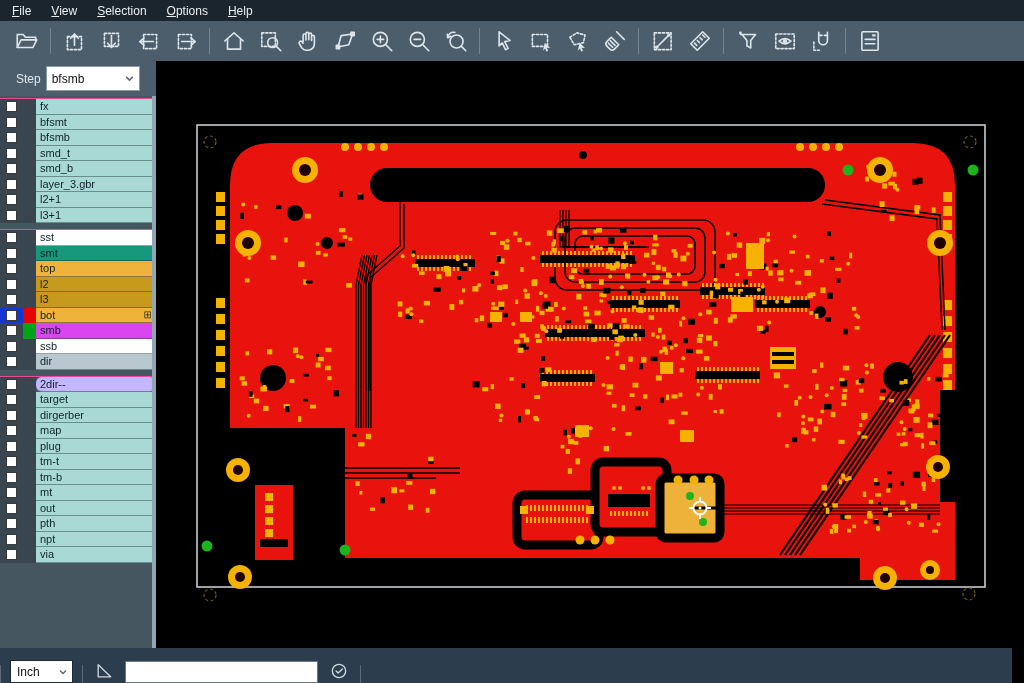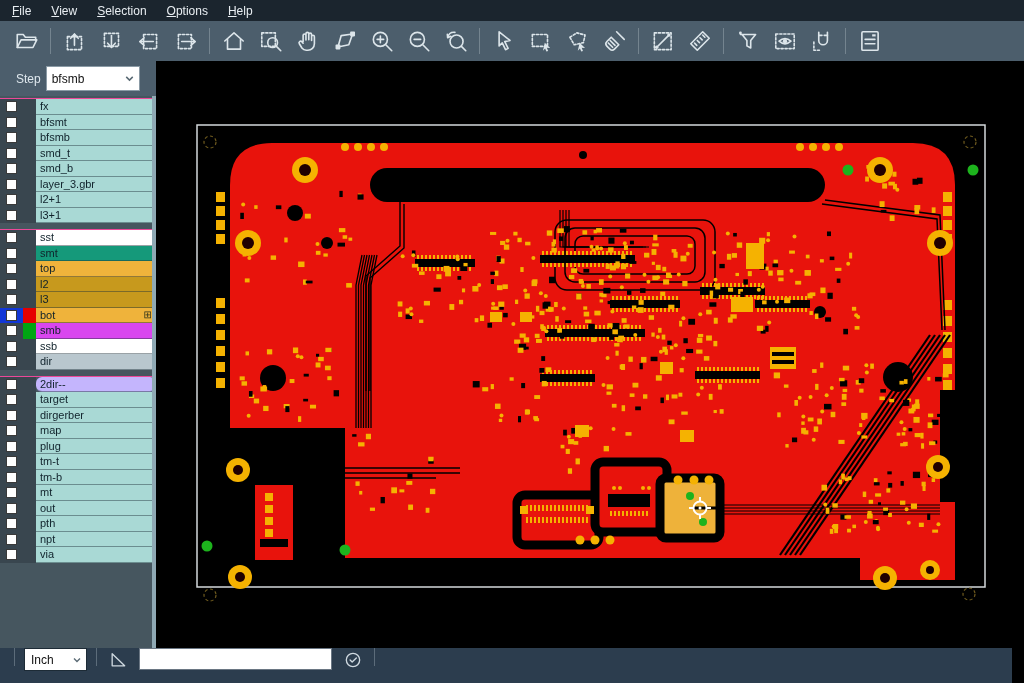--- a/index.html
+++ b/index.html
@@ -28,21 +28,21 @@
   .cbcell{width:23px;flex:0 0 23px;background:#39464f;display:flex;align-items:center;justify-content:center;}
   .cb{width:9px;height:9px;background:#fff;border:1px solid #3a3a3a;}
   .swatch{width:13px;flex:0 0 13px;background:#39464f;}
   .lbl{flex:1;font-size:11px;line-height:14.5px;color:#10222b;padding:0 4px 0 4px;border-bottom:1px solid rgba(30,48,58,.45);display:flex;justify-content:space-between;align-items:center;overflow:hidden;}
   .gridglyph{font-size:10px;color:#30341c;line-height:10px;}
   .vscroll{position:absolute;right:0;top:0;bottom:0;width:4px;background:#8fa9b4;}
   .coord-panel{height:44px;flex:0 0 44px;background:#7e97a2;border-top:1px solid #9db0ba;color:#f1f6f8;font-size:13px;padding:3px 8px;line-height:19px;}
   .canvas{flex:1;background:#000;position:relative;}
   .canvas svg{display:block;width:100%;height:100%;}
   
-  .bottombar{position:absolute;bottom:0;left:0;right:12px;height:35px;background:#2c3d4e;display:flex;align-items:flex-start;padding-left:14px;gap:9px;}
+  .bottombar{position:absolute;bottom:0;left:0;right:12px;height:35px;background:#2c3d4e;display:flex;align-items:flex-end;gap:9px;}
   .bsep{width:1px;height:18px;background:#5c6c7a;flex:0 0 auto;}
   .unit-select{width:52px;height:21px;background:#fff;border:1px solid #1d2b36;display:flex;align-items:center;justify-content:space-between;padding:0 3px 0 6px;font-size:12px;color:#111;}
   .cmd-input{width:183px;height:20px;border:1px solid #6a7683;background:#fff;font-size:12px;padding:0 4px;font-family:"Liberation Sans",sans-serif;}
   .bicon{display:flex;align-items:center;justify-content:center;width:24px;height:24px;}
 </style>
 </head>
 <body>
 
 <div class="menubar">
     <div class="menu-item"><u>F</u>ile</div>

